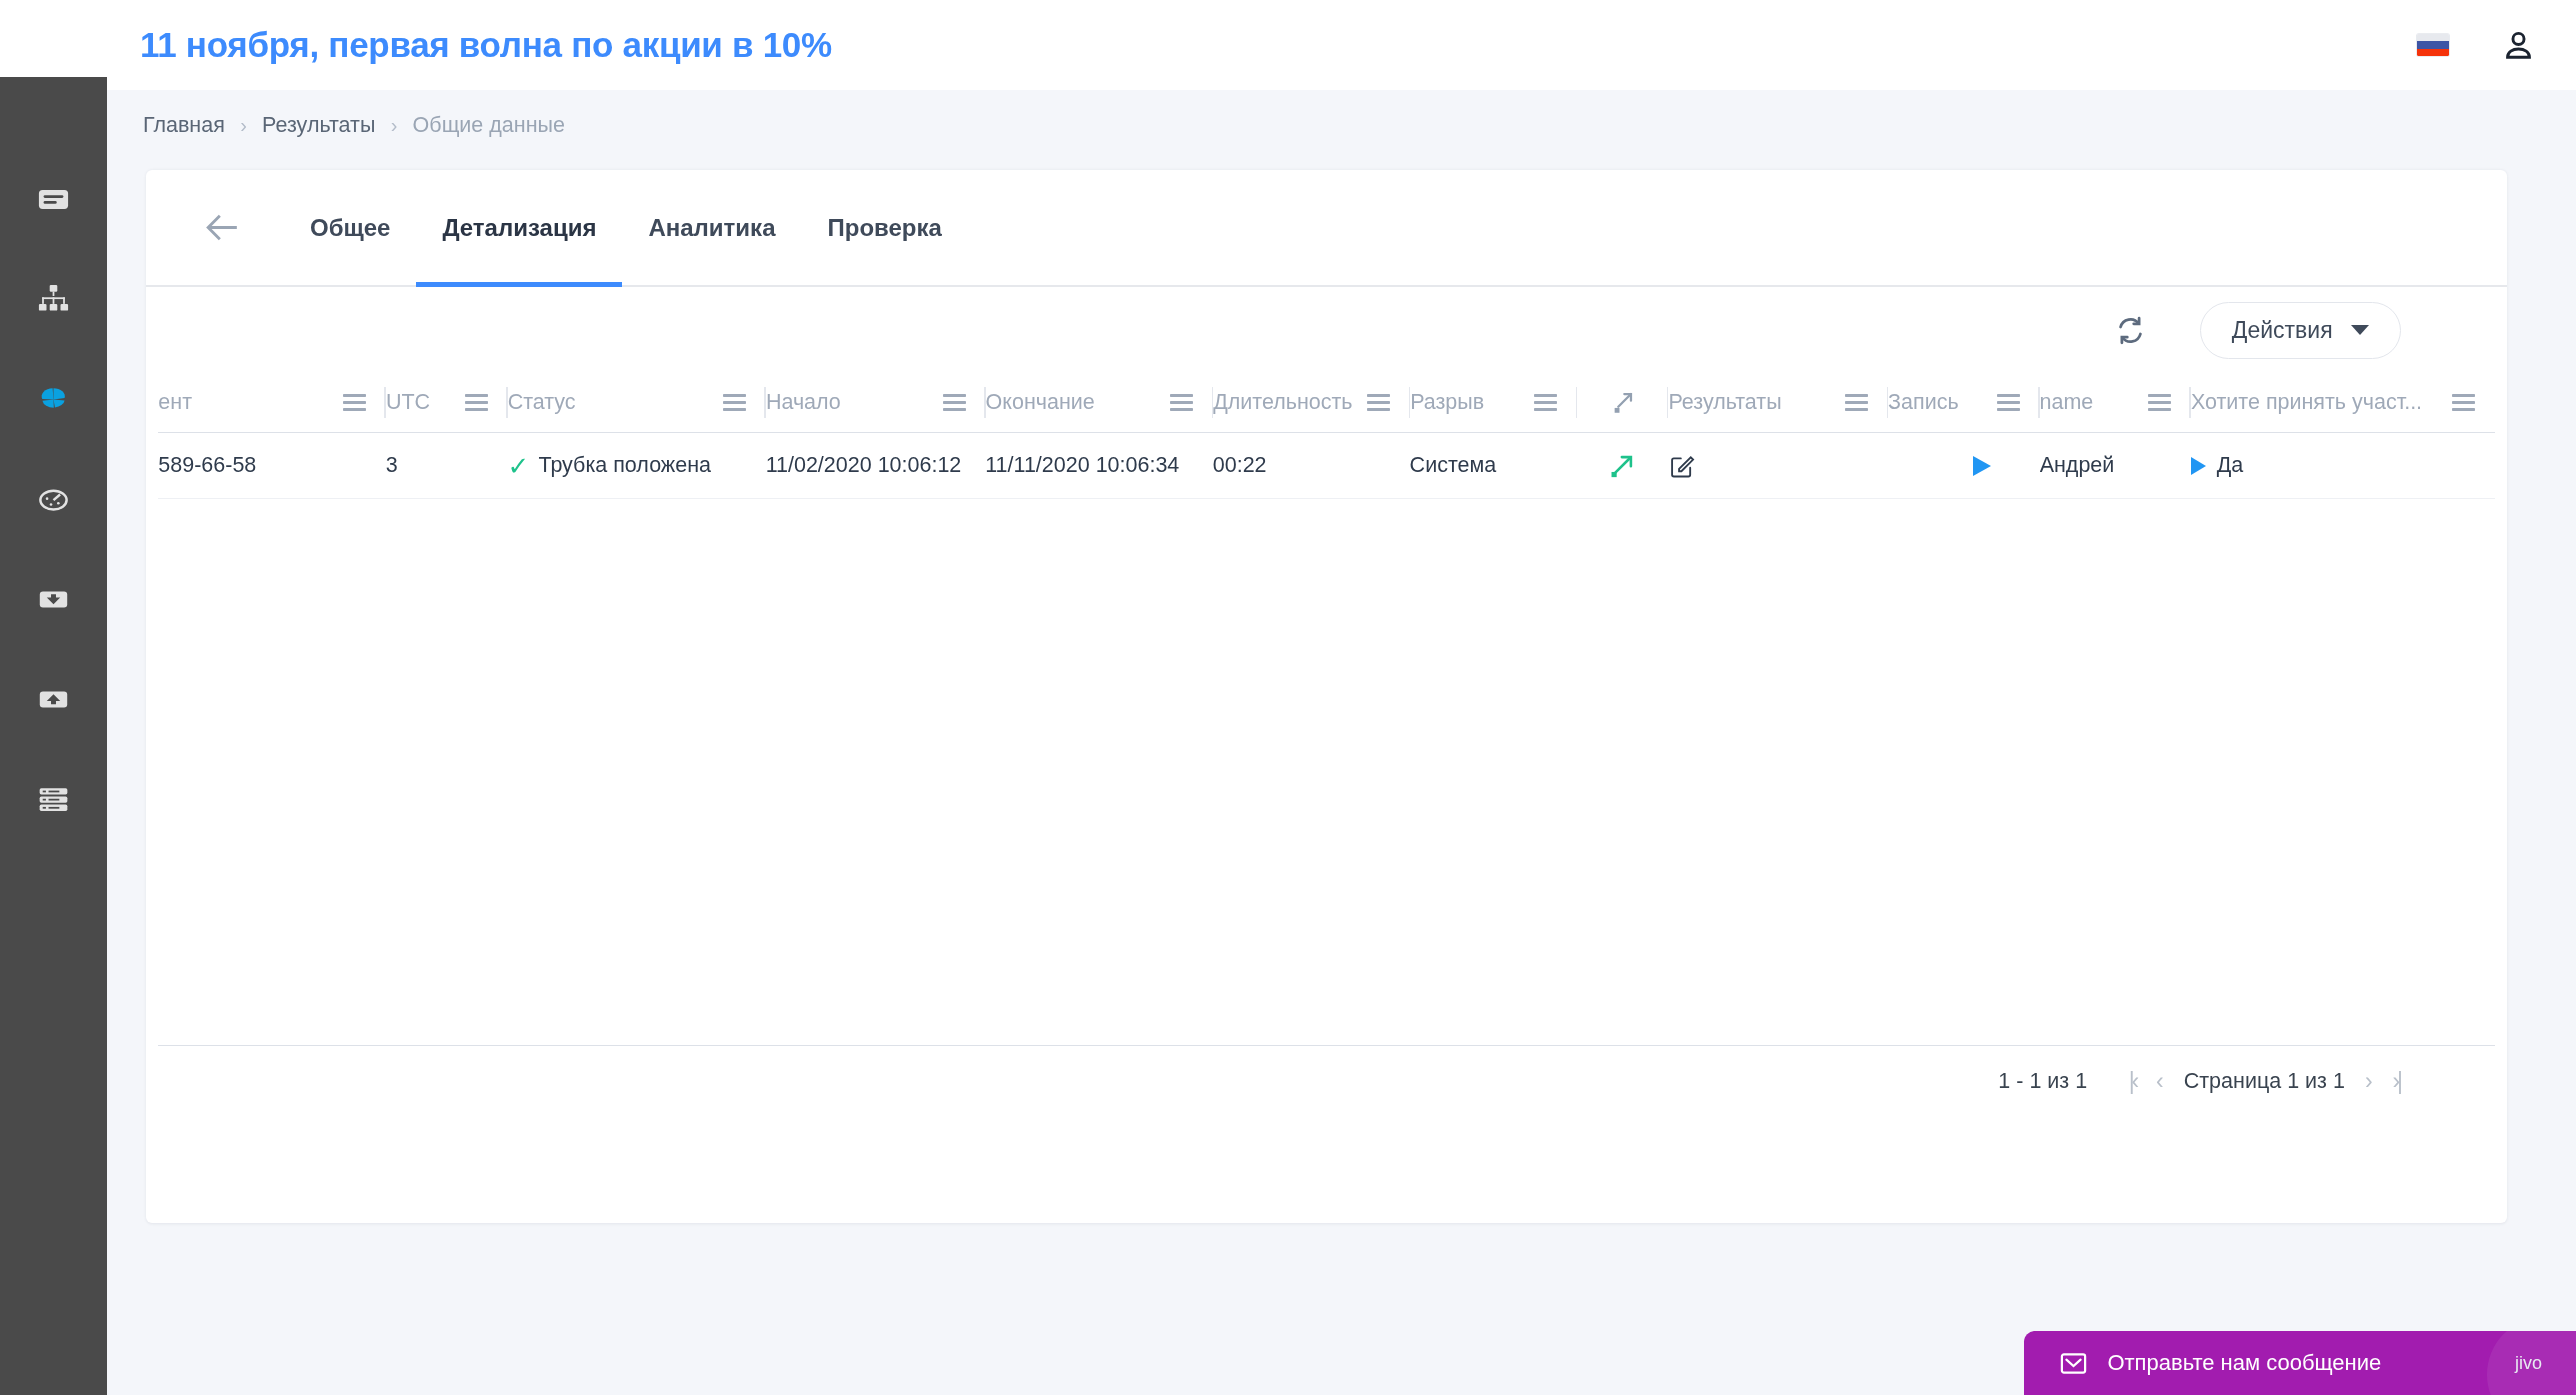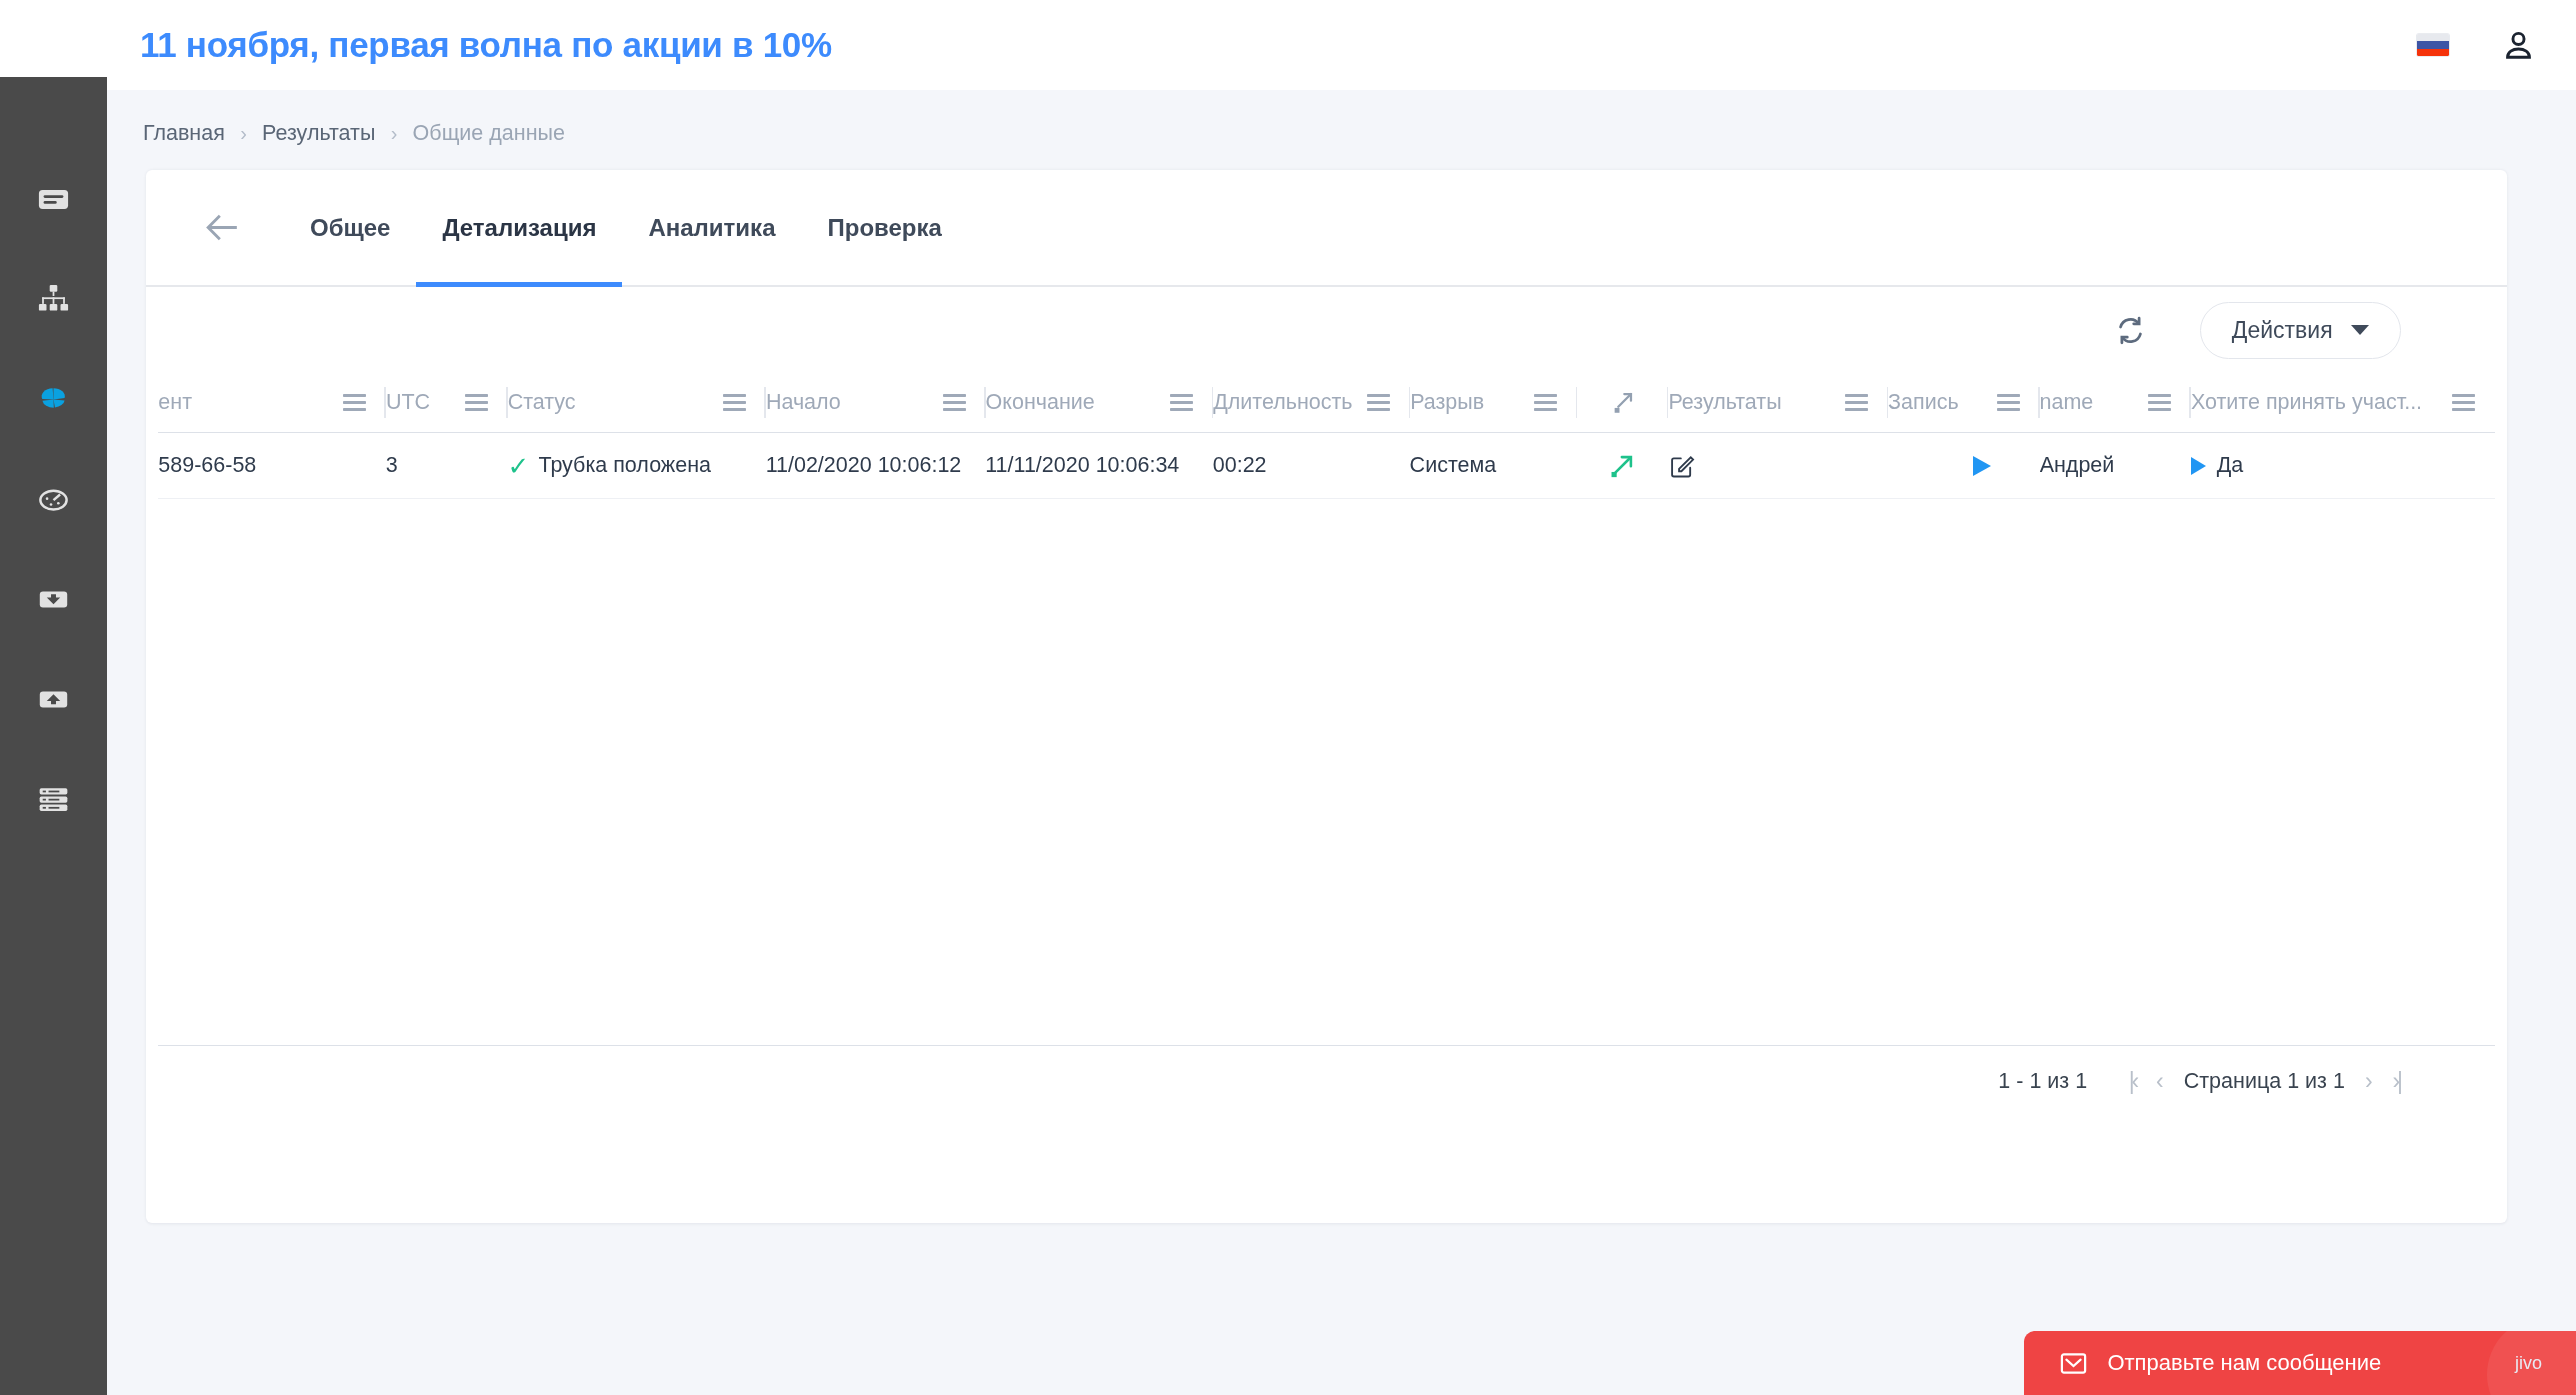--- a/index.html
+++ b/index.html
@@ -47,21 +47,21 @@
     display: flex; align-items: center; justify-content: center;
     color: #e2e2e2;
   }
   .rail-item.active { color: #0aa1e0; }
   .rail-item svg { width: 35px; height: 35px; display: block; }
 
   
   .breadcrumb {
     position: absolute; left: 143px; top: 113px;
     display: flex; align-items: center; gap: 15.3px;
-    font-size: 21.5px; color: #5a6676; white-space: nowrap; margin-top: 8px;
+    font-size: 21.5px; color: #5a6676; white-space: nowrap;
   }
   .breadcrumb .sep { color: #b3bcc9; font-size: 20px; }
   .breadcrumb .crumb.muted { color: #9aa5b4; }
 
   
   .card {
     position: absolute; left: 146px; top: 170px;
     width: 2361px; height: 1053px;
     background: #ffffff; border-radius: 6.1px;
     box-shadow: 0 0.8px 3.1px rgba(30,40,60,0.08);
@@ -159,21 +159,21 @@
   }
   .pager .range { margin-right: 21.5px; }
   .pg-ico { color: #b9c0ca; font-size: 23px; }
   .pg-ico.first, .pg-ico.last { letter-spacing: -3.1px; }
   .pg-label { color: #39434f; }
 
   
   .jivo {
     position: absolute; right: 0; bottom: 0;
     width: 552px; height: 64px;
-    background: #ef4444; border-top-left-radius: 10.7px;
+    background: #a21caf; border-top-left-radius: 10.7px;
     display: flex; align-items: center; padding: 0 34px;
     overflow: hidden;
   }
   .jivo .bubble {
     position: absolute; right: -26px; top: -14px;
     width: 115px; height: 115px; border-radius: 50%;
     background: rgba(255,255,255,0.07);
   }
   .jivo .mail-ico { width: 31px; height: 31px; color: #ffffff; flex: 0 0 auto; }
   .jivo .jtext { margin-left: 18.4px; color: #fff; font-size: 22px; white-space: nowrap; }

